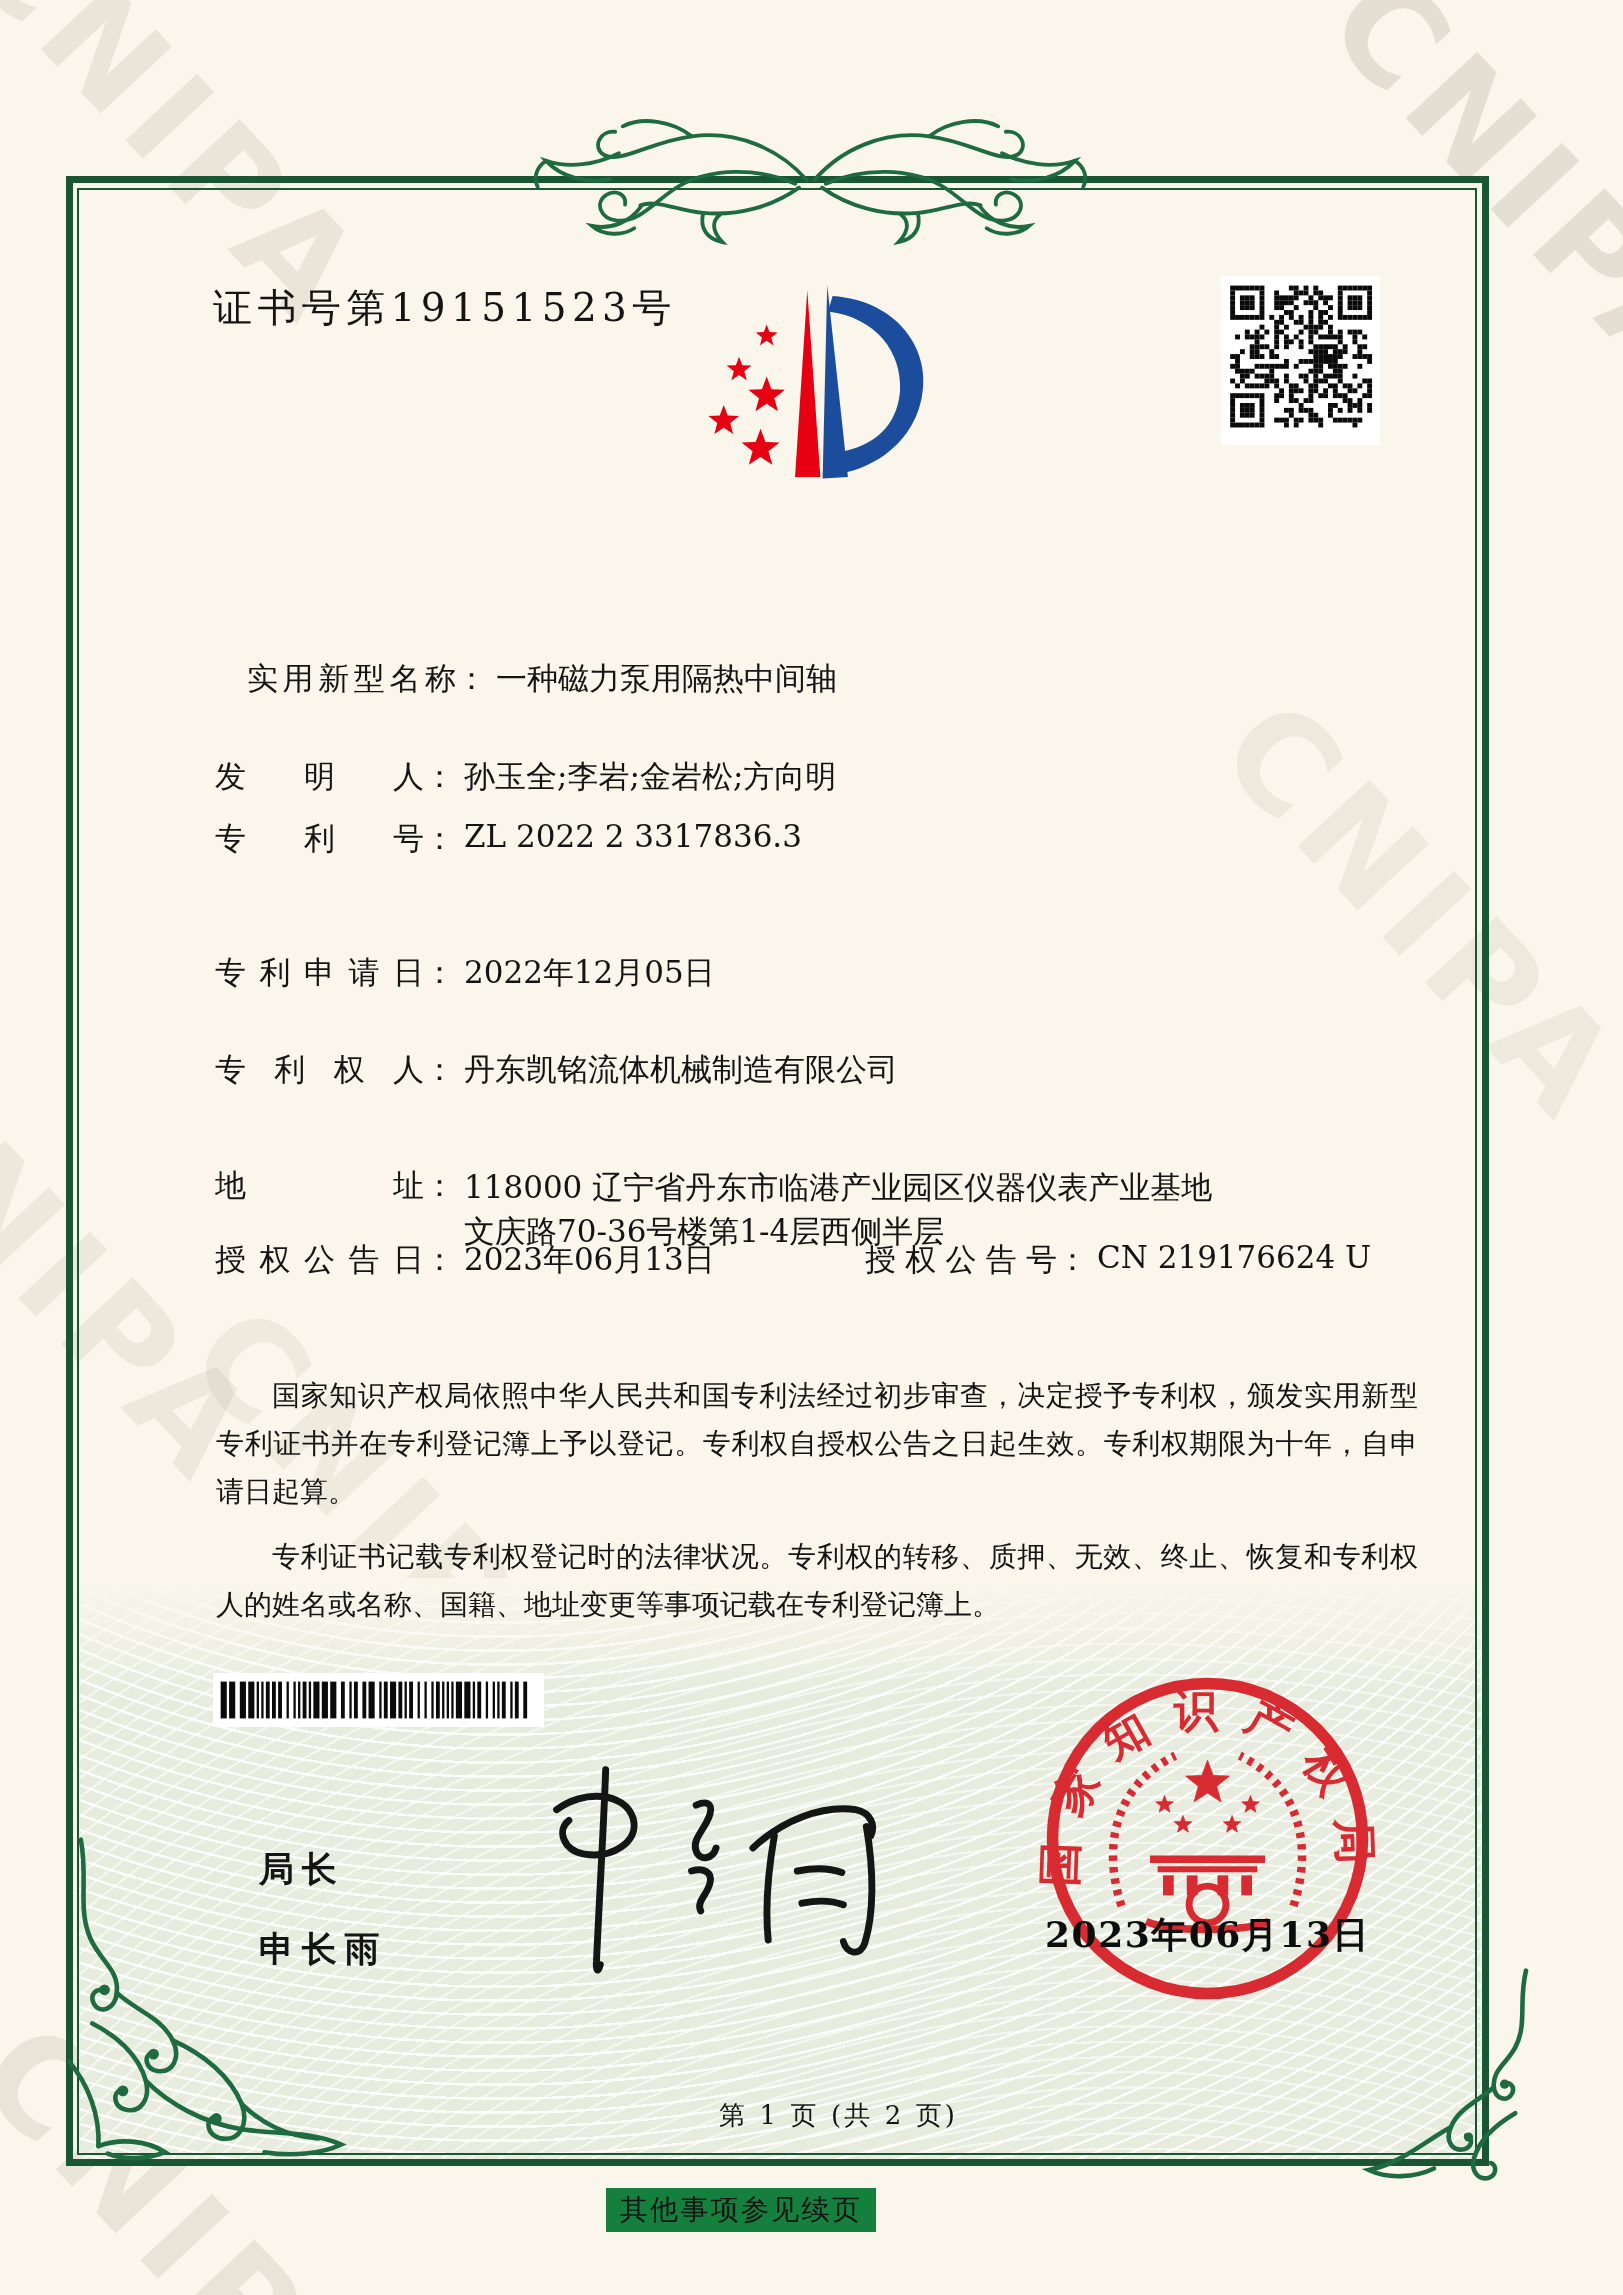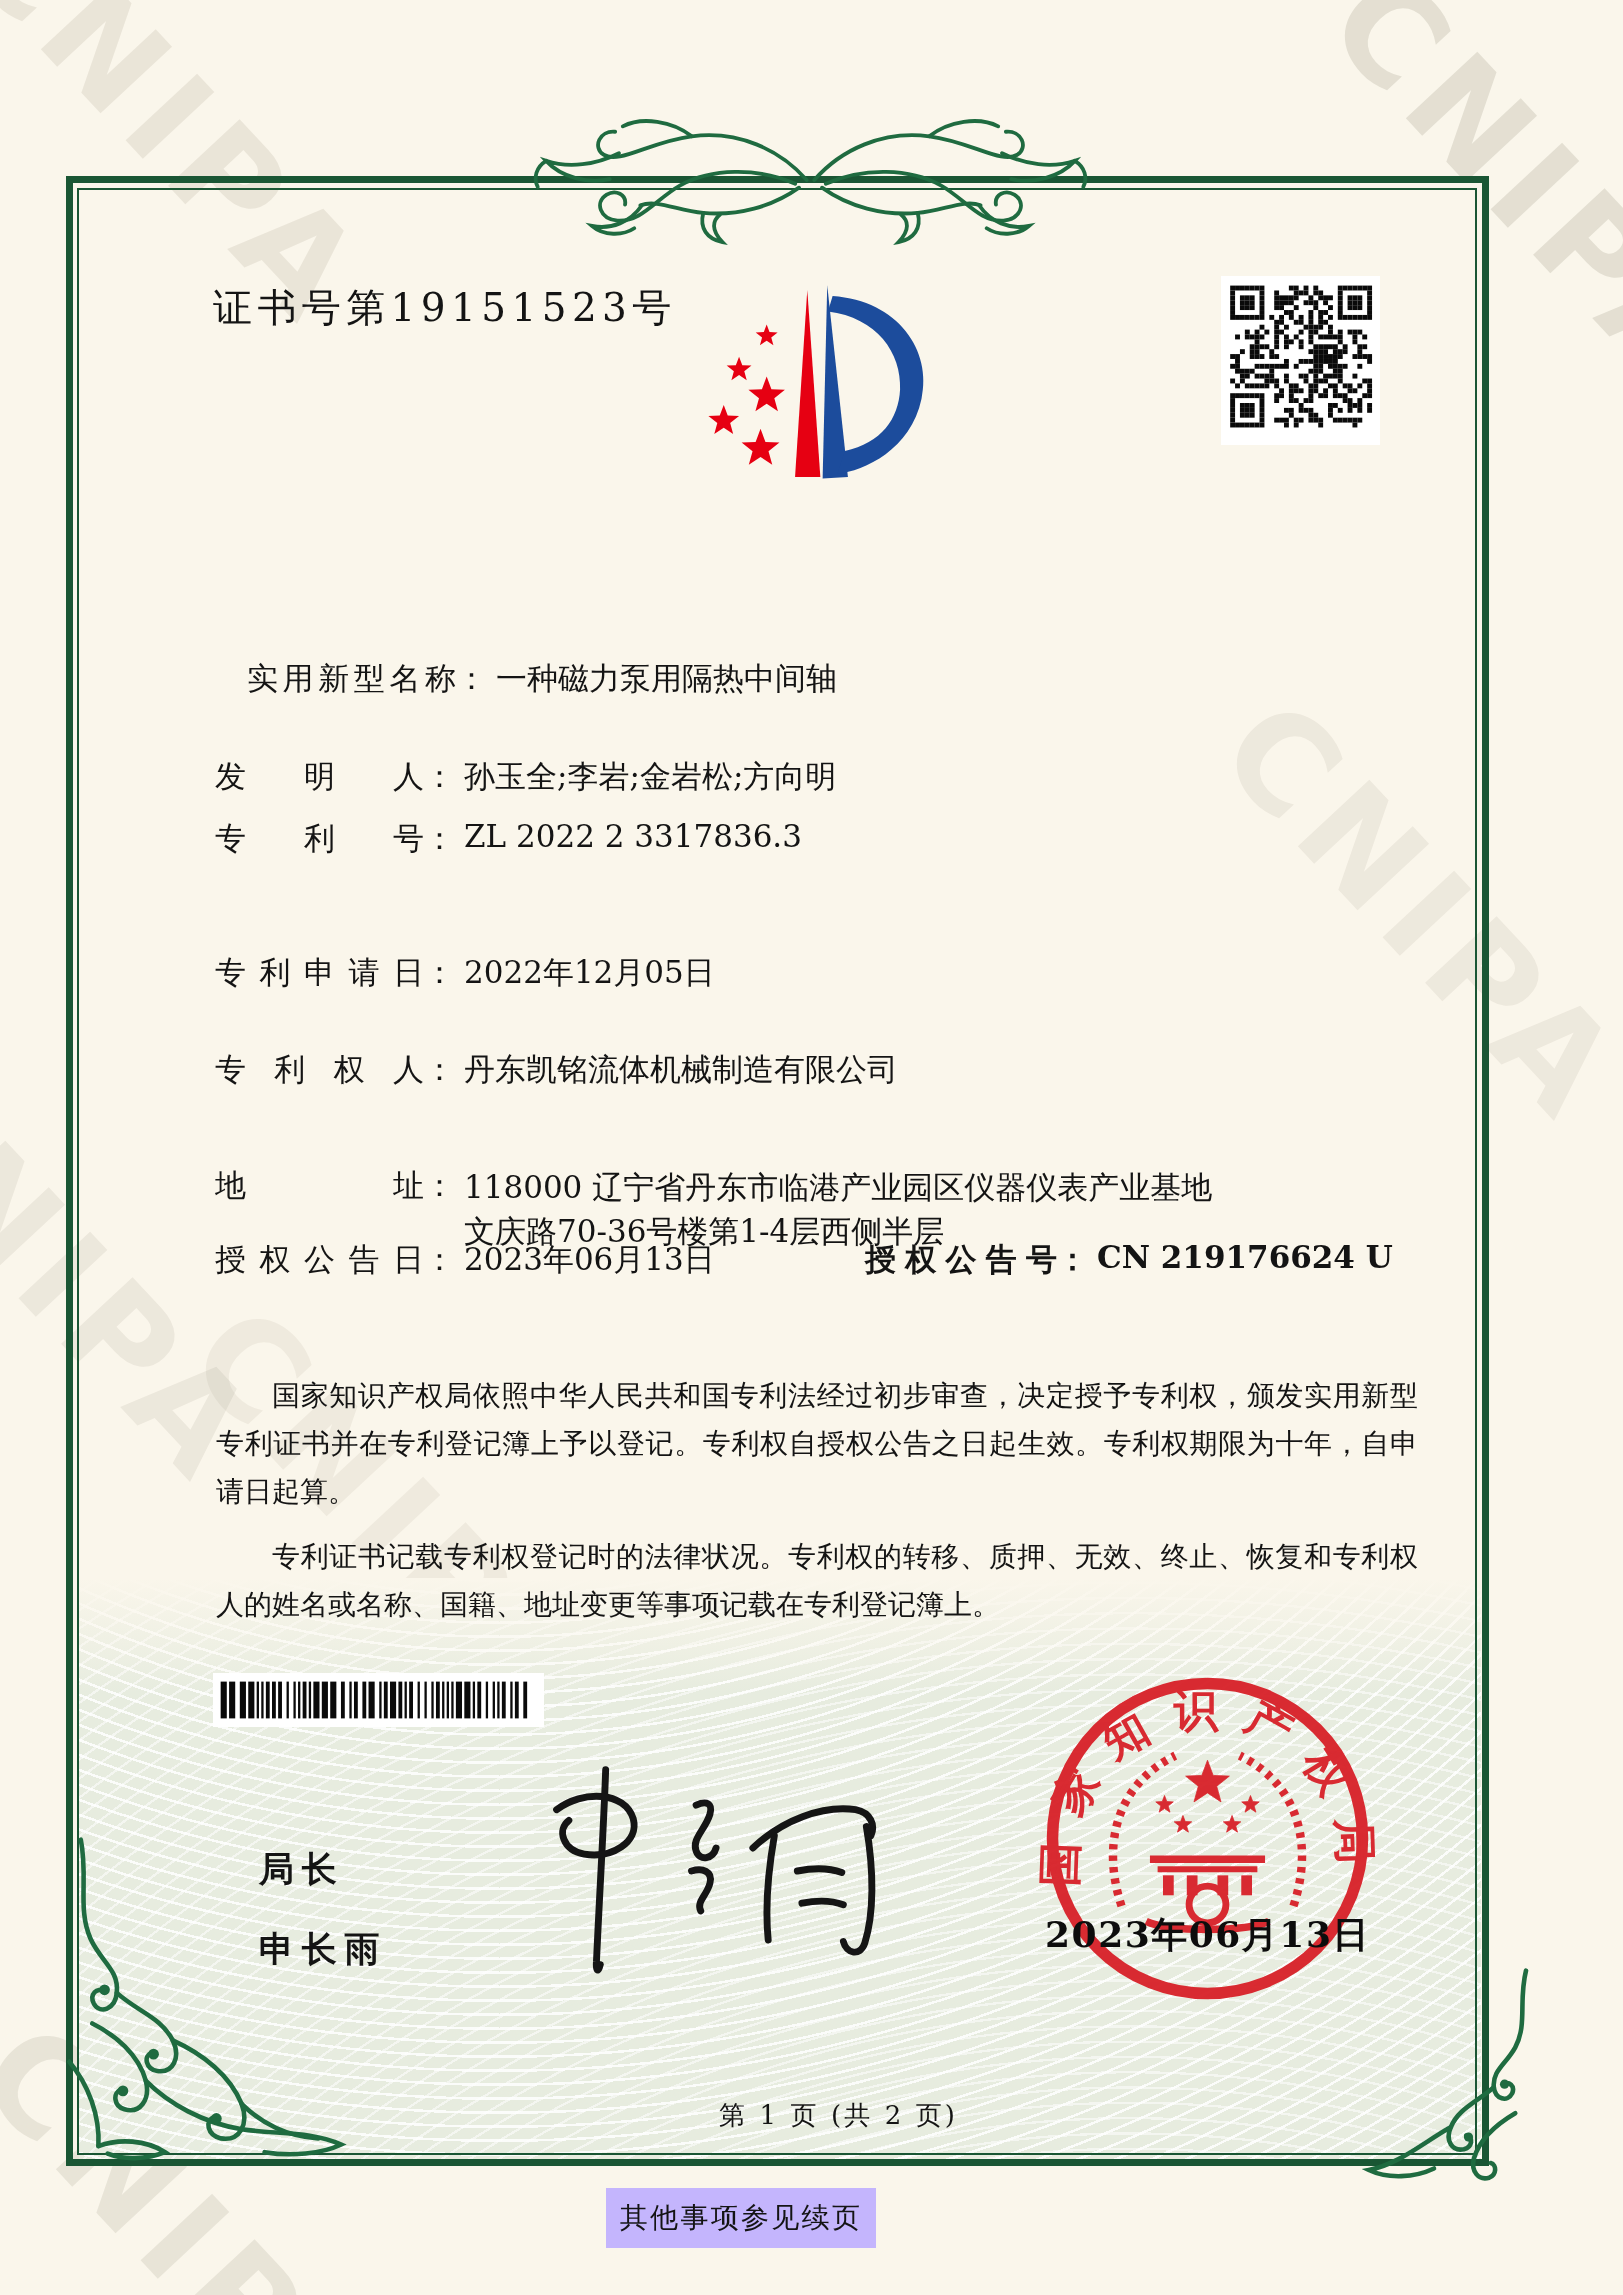--- a/index.html
+++ b/index.html
@@ -44,21 +44,21 @@
   .barstrip{position:absolute;z-index:6;left:213px;top:1673px;width:331px;height:54px;background:#ffffff;}
   
   .sigblock{position:absolute;z-index:7;left:259px;font-family:"DejaVu Sans","Liberation Sans",sans-serif;
       font-weight:700;font-size:35px;letter-spacing:7.7px;}
   .signature{position:absolute;z-index:7;left:483px;top:1756px;}
   .seal{position:absolute;z-index:7;left:1031px;top:1662px;}
   .sealdate{position:absolute;z-index:8;left:1031px;top:1911px;width:353px;text-align:center;
       font-size:36px;font-weight:700;color:#0d0d0d;letter-spacing:1.5px;}
   
   .pageinfo{position:absolute;z-index:6;left:66px;top:2098px;width:1545px;text-align:center;font-size:26px;letter-spacing:3.1px;}
-  .contbox{position:absolute;z-index:6;left:606px;top:2188px;width:270px;height:60px;background:#c4b5fd;
+  .contbox{position:absolute;z-index:6;left:606px;top:2188px;width:270px;height:44px;background:#15803d;
       display:flex;align-items:center;justify-content:center;font-size:28px;letter-spacing:2.3px;}
 </style>
 </head>
 <body>
 
 <div class="page">
 
   <div class="wm" style="left:165px;top:115px;">CNIPA</div>
   <div class="wm" style="left:1530px;top:184px;color:rgba(120,110,90,0.17);">CNIPA</div>
   <div class="wm" style="left:1422px;top:912px;color:rgba(128,118,96,0.10);">CNIPA</div>
@@ -563,21 +563,21 @@
     <span class="val">
       <span>118000 辽宁省丹东市临港产业园区仪器仪表产业基地</span><br>
       <span>文庆路70-36号楼第1-4层西侧半层</span>
     </span>
   </div>
   <div class="row" style="top:1239px;">
     <span class="lbl">授权公告日</span>
     <span class="colon">：</span>
     <span class="val">2023年06月13日</span>
   </div>
-  <div class="row2" style="top:1239px;font-weight:bold;">
+  <div class="row2" style="top:1239px;">
     <span class="lbl2">授权公告号</span>
     <span class="colon">：</span>
     <span class="val">CN 219176624 U</span>
   </div>
 
   <div class="legal">
     <p>国家知识产权局依照中华人民共和国专利法经过初步审查，决定授予专利权，颁发实用新型专利证书并在专利登记簿上予以登记。专利权自授权公告之日起生效。专利权期限为十年，自申请日起算。</p>
     <p>专利证书记载专利权登记时的法律状况。专利权的转移、质押、无效、终止、恢复和专利权人的姓名或名称、国籍、地址变更等事项记载在专利登记簿上。</p>
   </div>
 

